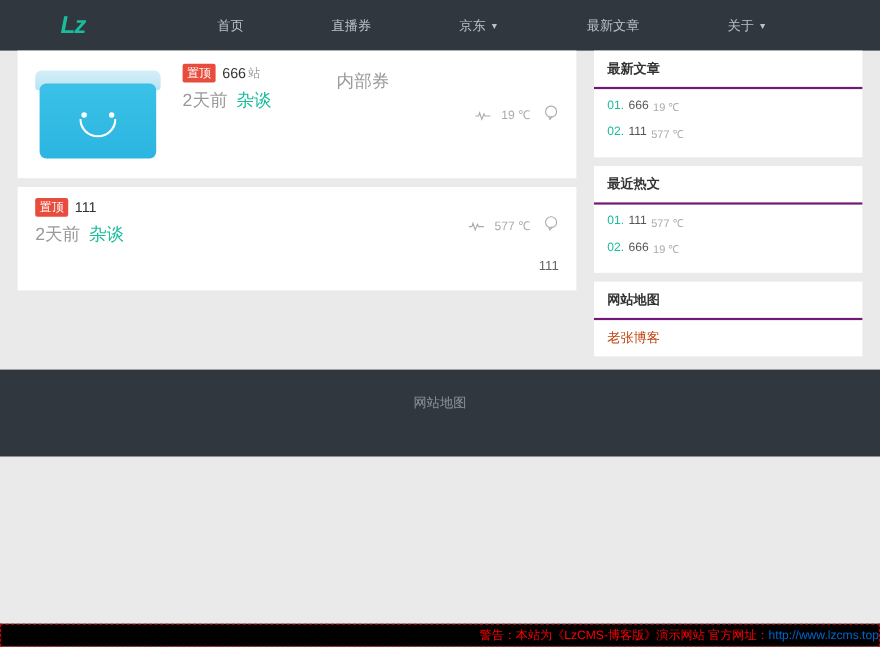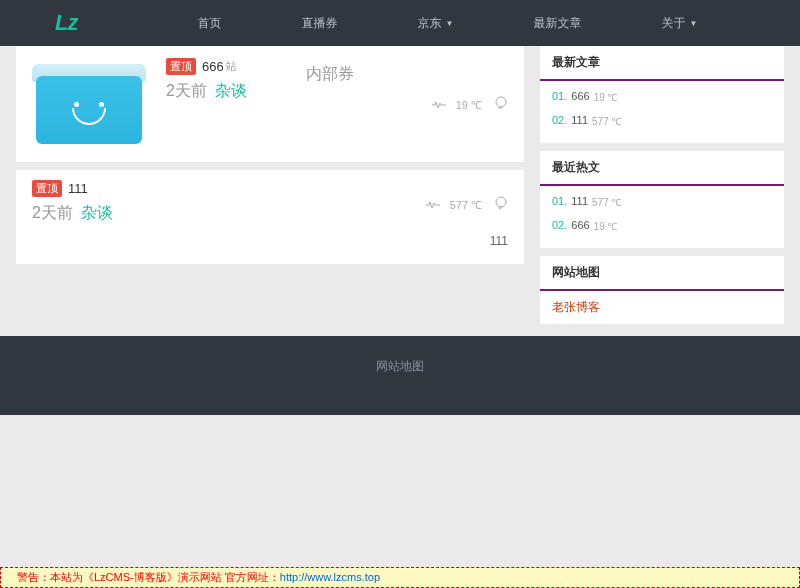--- a/index.html
+++ b/index.html
@@ -41,21 +41,21 @@
 .widget-title { font-size: 12px; font-weight: bold; color: #333; padding: 8px 12px; border-bottom: 2px solid #701a75; }
 .widget-body { padding: 4px 12px 10px; }
 .widget-item { padding: 5px 0; font-size: 11px; color: #666; display: flex; gap: 4px; }
 .widget-item .num { color: #1abc9c; }
 .widget-item .wtit { color: #555; }
 .widget-item .temp { color: #aaa; font-size: 10px; }
 .link-item { padding: 8px 12px; color: #c2410c; font-size: 12px; }
 .footer { background: #30373f; color: #8a929c; text-align: center; padding: 22px 0 26px; margin-top: 4px; }
 .footer-link { font-size: 12px; margin-bottom: 14px; }
 .footer-powered { font-size: 12px; }
-.bottom-banner { position: absolute; bottom: 0; left: 0; right: 0; background: #fef9c3; border: 1px dashed #c00; color: #f00; font-size: 11px; text-align: left; padding: 2px 16px; }
+.bottom-banner { position: absolute; bottom: 0; left: 0; right: 0; background: #000000; border: 1px dashed #c00; color: #f00; font-size: 11px; text-align: right; padding: 2px 0; }
 .bottom-banner a { color: #0066cc; text-decoration: none; }
 </style>
 </head>
 <body>
 
 <div class="header">
   <div class="logo">Lz</div>
   <div class="nav">
     <div class="nav-item">
         <span>首页</span>

